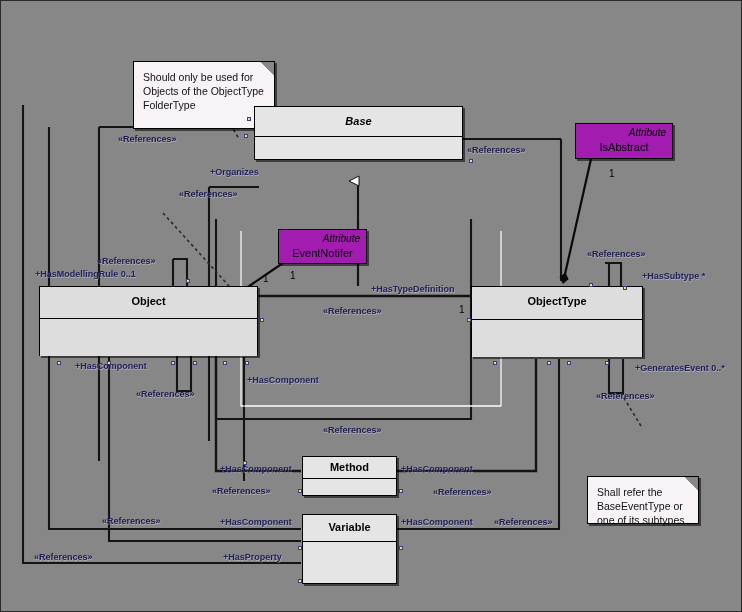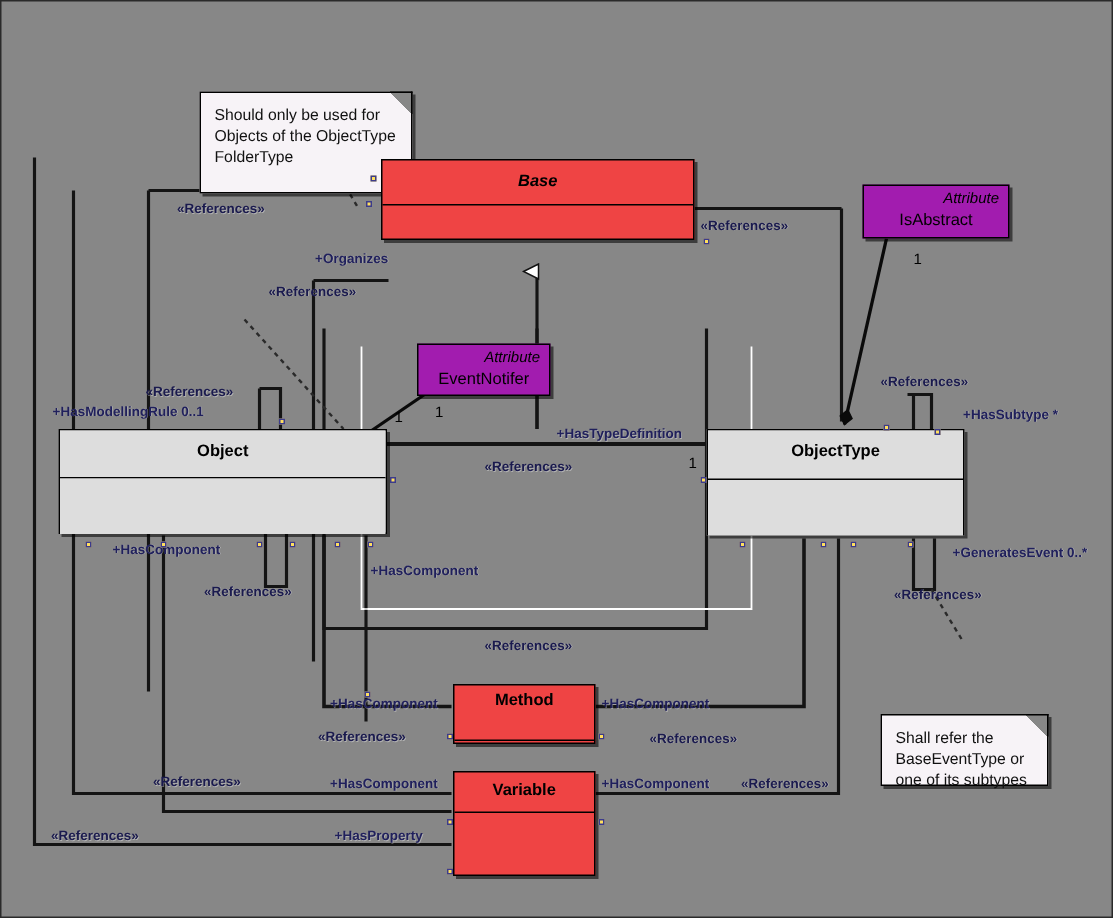--- a/index.html
+++ b/index.html
@@ -17,21 +17,21 @@
     background:#878787;
   }
   svg#wires{position:absolute;left:0;top:0;width:742px;height:612px;}
 
   
   .cls{
     position:absolute;
     border:1px solid #000;
     box-shadow:2px 2px 0 rgba(0,0,0,.55);
     box-sizing:border-box;
-    background:#ef4444;
+    background:#e5e5e5;
   }
   .cls .name{
     text-align:center;
     font-size:11px;
     font-weight:bold;
     color:#000;
     line-height:1;
     padding:9px 2px 9px 2px;
     border-bottom:1px solid #000;
     box-sizing:border-box;
@@ -189,21 +189,21 @@
     <div class="name" style="height:33px;">ObjectType</div>
     <div class="body" style="height:37px;"></div>
   </div>
 
   <div class="cls grey" style="left:38px;top:285px;width:219px;height:70px;">
     <div class="name" style="height:32px;">Object</div>
     <div class="body" style="height:37px;"></div>
   </div>
 
   <div class="cls" style="left:301px;top:455px;width:95px;height:40px;">
-    <div class="name" style="height:37px;padding:5px 2px;">Method</div>
+    <div class="name" style="height:22px;padding:5px 2px;">Method</div>
     <div class="body" style="height:17px;"></div>
   </div>
 
   <div class="cls" style="left:301px;top:513px;width:95px;height:70px;">
     <div class="name" style="height:27px;padding:7px 2px;">Variable</div>
     <div class="body" style="height:42px;"></div>
   </div>
 
   <div class="attr" style="left:574px;top:122px;width:98px;height:36px;">
     <div class="kind">Attribute</div>

